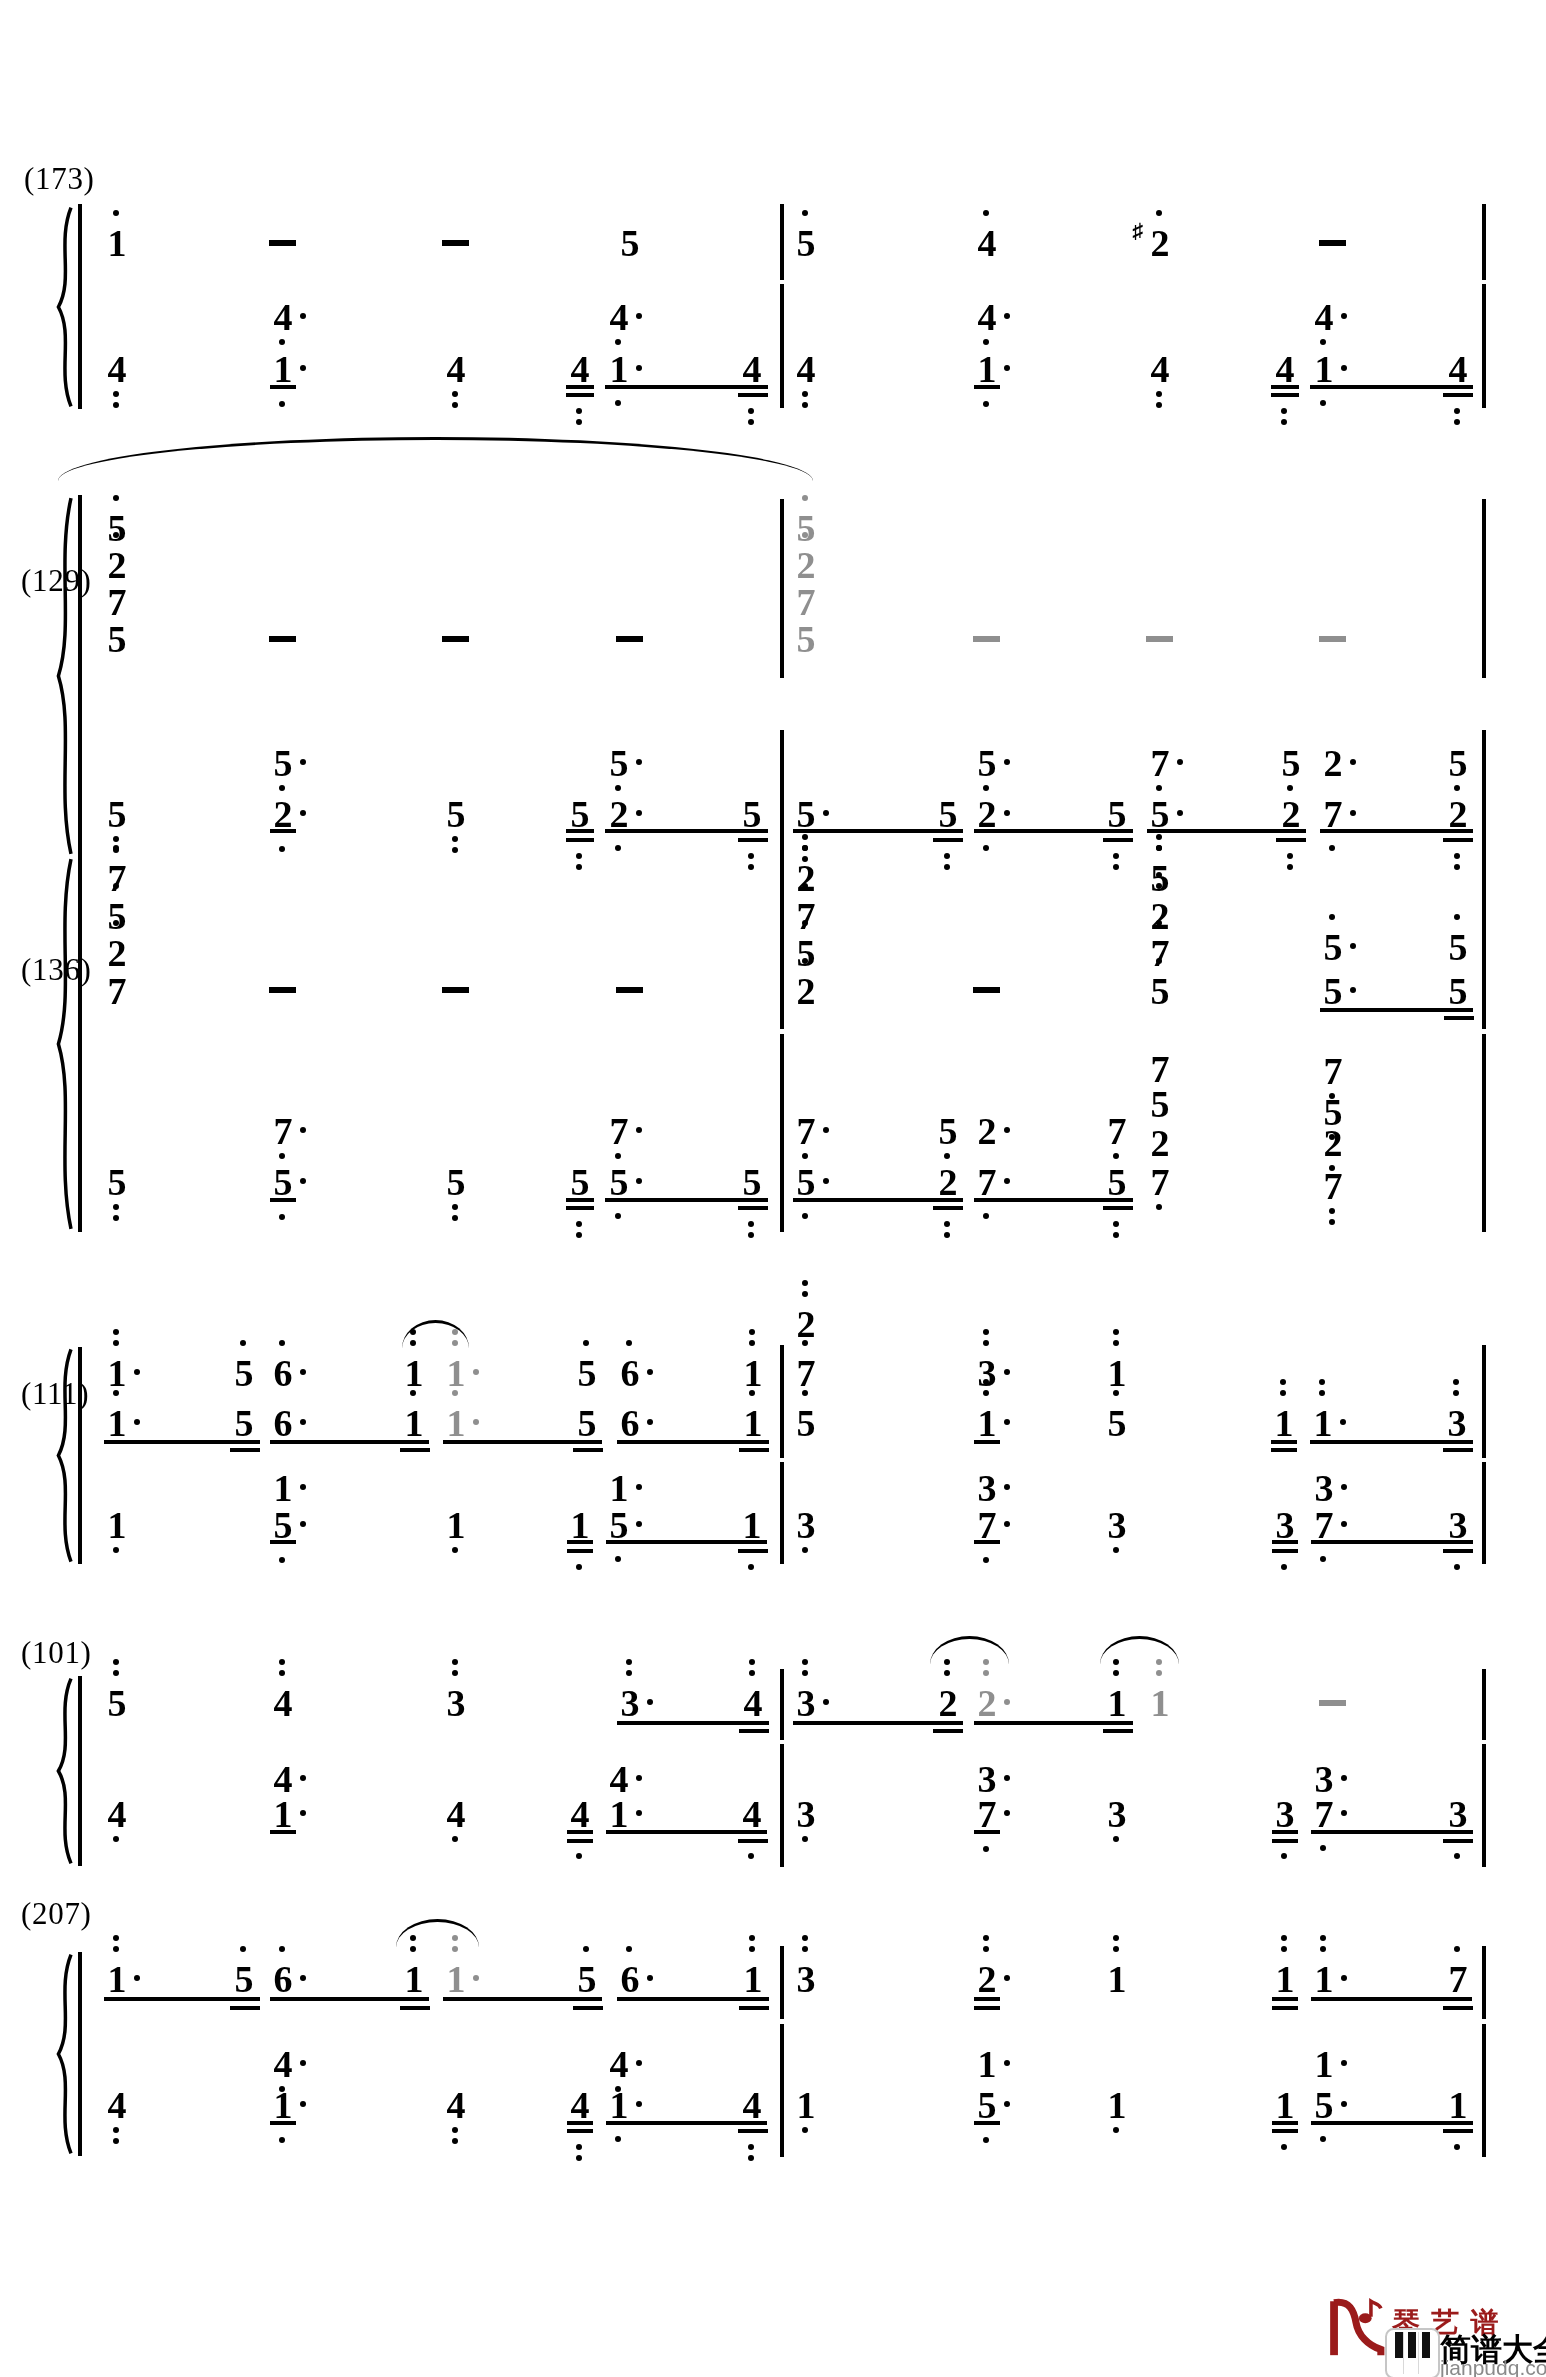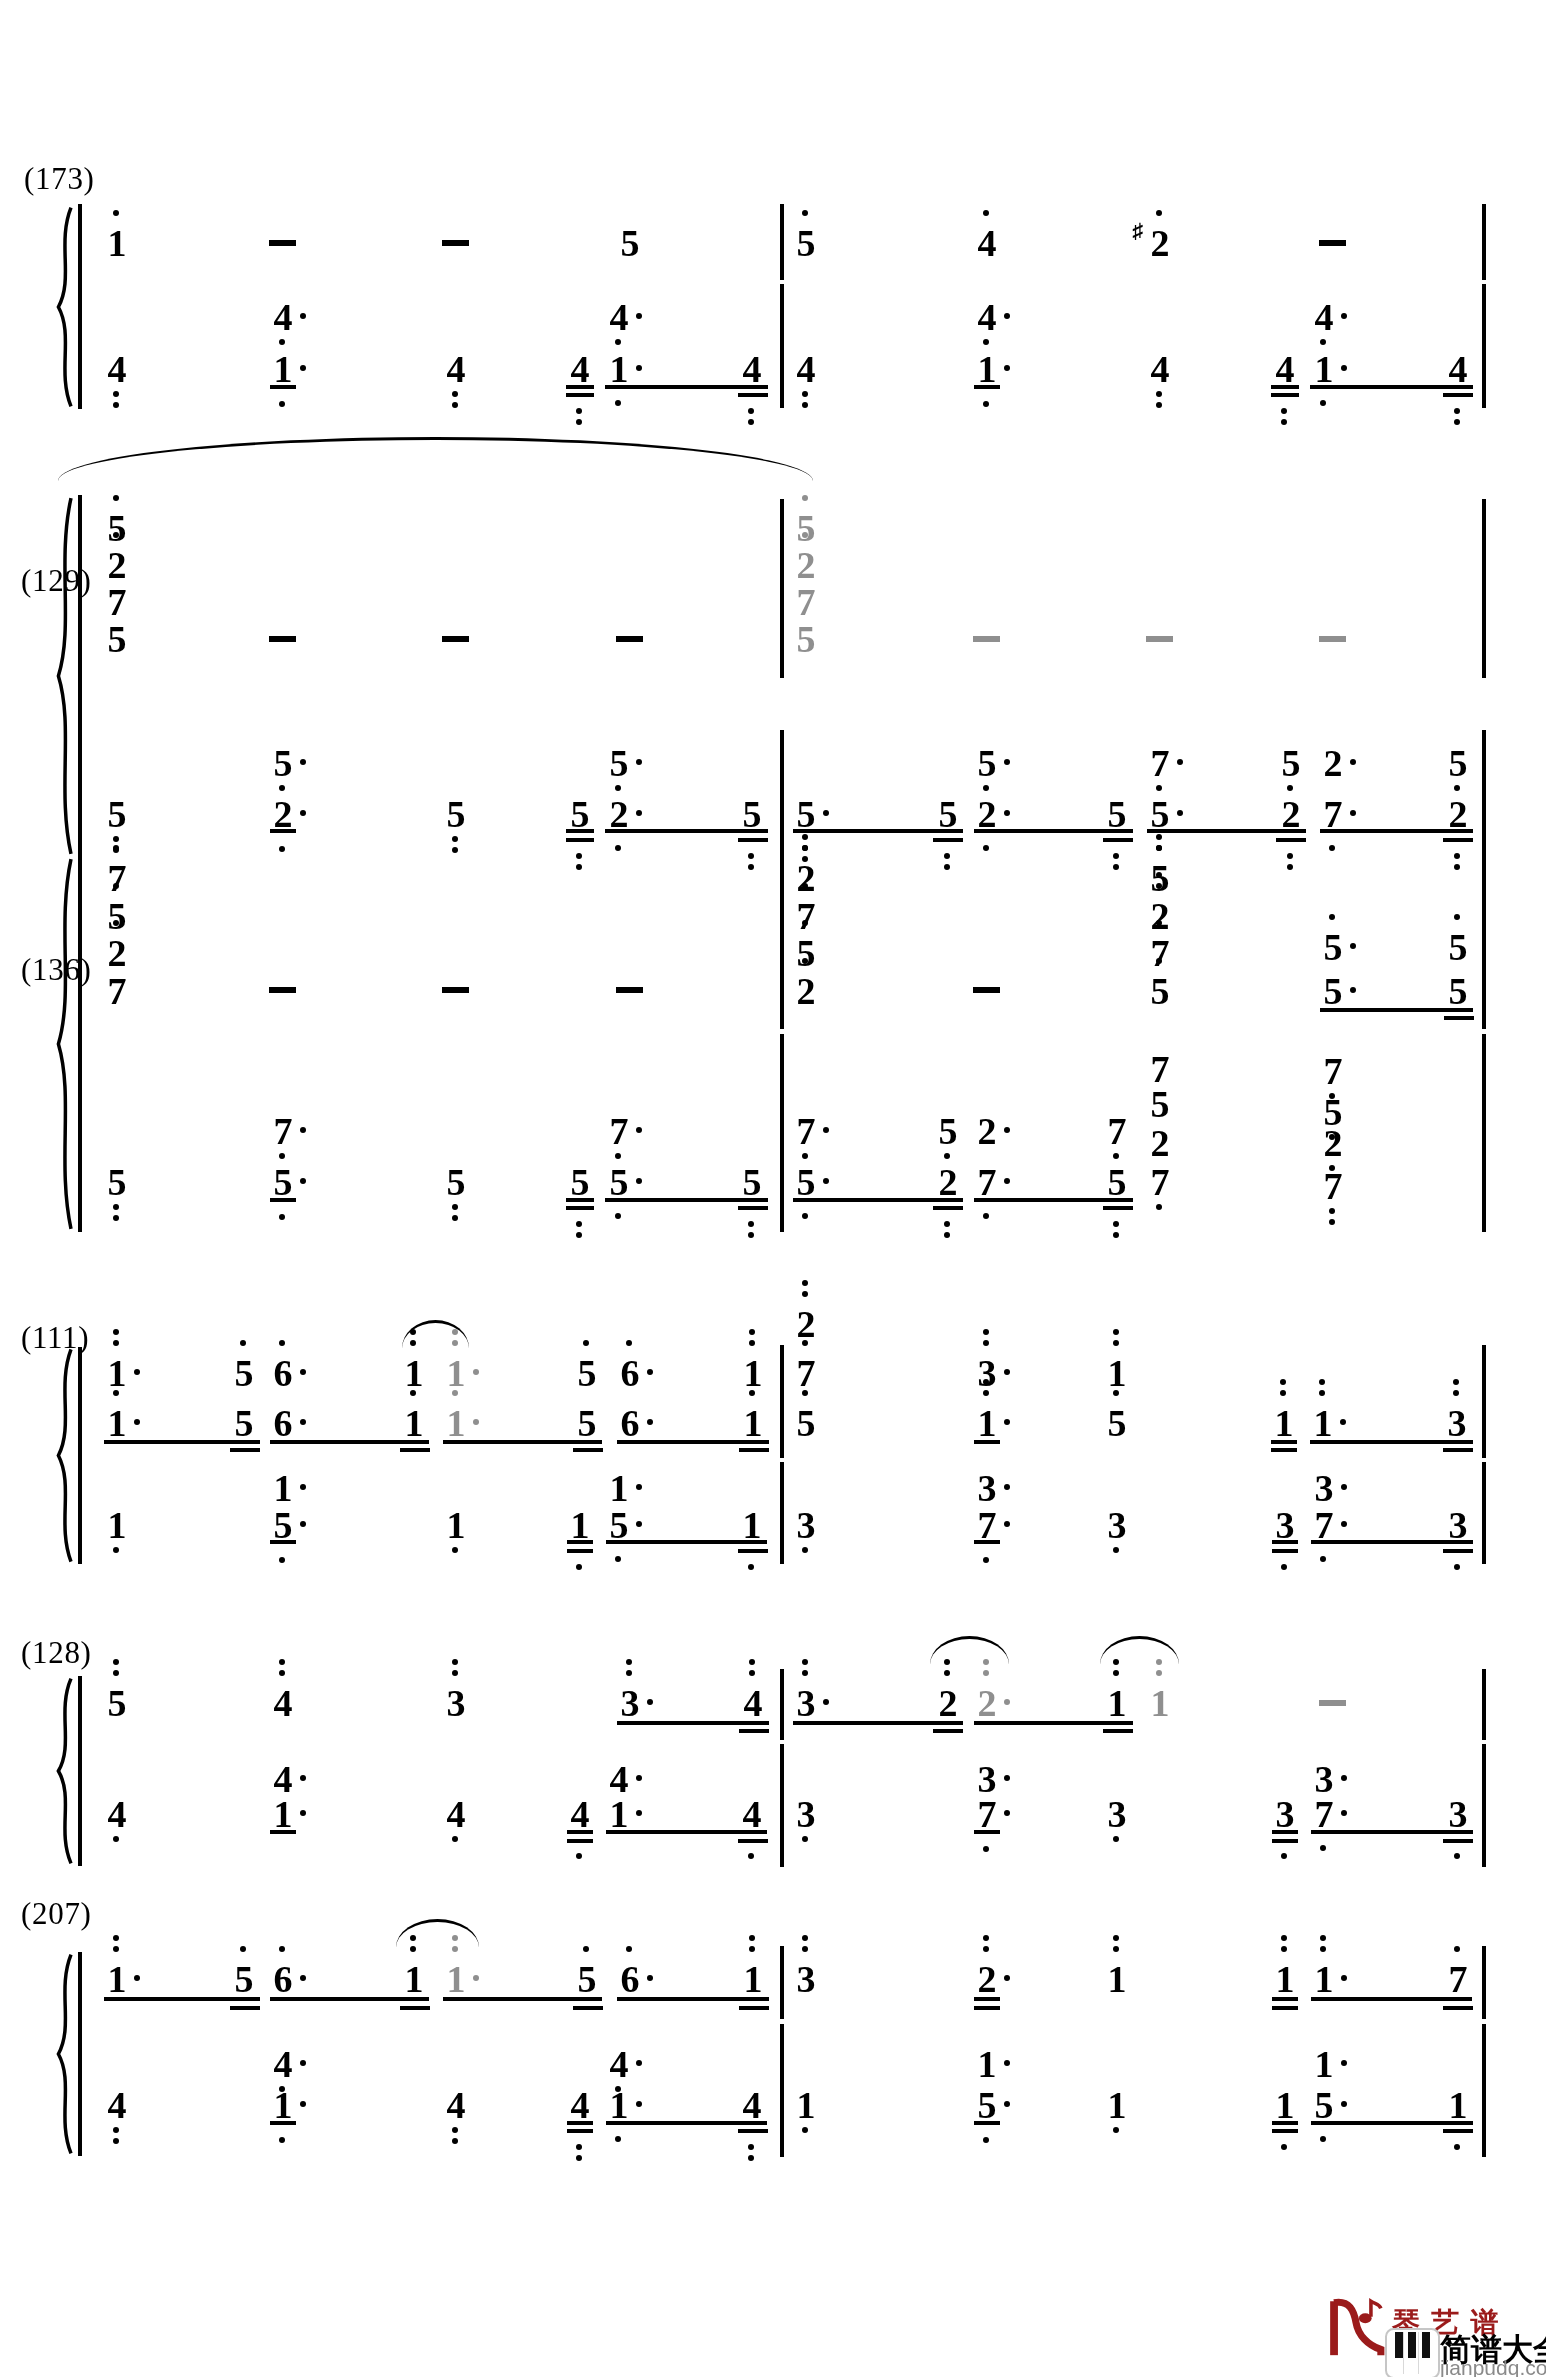--- a/index.html
+++ b/index.html
@@ -549,21 +549,21 @@
     </div>
     <div class="note" style="left: 1301px; top: 1112px;">
       <span class="digit">2</span>
       <div class="odot" style="left: 28px; top: 53px;"></div>
     </div>
     <div class="note" style="left: 1301px; top: 1155px;">
       <span class="digit">7</span>
       <div class="odot" style="left: 28px; top: 53px;"></div>
       <div class="odot" style="left: 28px; top: 64px;"></div>
     </div>
-    <div class="mlabel" style="left: 21px; top: 1320px;">(111)</div>
+    <div class="mlabel" style="left: 21px; top: 1376px;">(111)</div>
     <svg width="28" height="217" class="brace" style="left: 50px; top: 1347px;" viewBox="0 0 40 307">
       <path d="M30,2 C10,55.26 34,110.52 12,153.5 C34,196.48000000000002 10,251.73999999999998 30,305" stroke="#000" stroke-width="5" fill="none"></path>
     </svg>
     <div class="vline" style="left: 78px; top: 1347px; height: 217px;"></div>
     <div class="vline" style="left: 780px; top: 1345px; height: 113px;"></div>
     <div class="vline" style="left: 780px; top: 1462px; height: 102px;"></div>
     <div class="vline" style="left: 1482px; top: 1345px; height: 113px;"></div>
     <div class="vline" style="left: 1482px; top: 1462px; height: 102px;"></div>
     <div class="hline" style="left: 104px; top: 1440px; width: 156px;"></div>
     <div class="hline" style="left: 230px; top: 1448px; width: 30px;"></div>
@@ -772,21 +772,21 @@
     </div>
     <div class="note" style="left: 1292px; top: 1494px;">
       <span class="digit">7</span>
       <div class="augdot" style="left: 49px; top: 27px;"></div>
       <div class="odot" style="left: 28px; top: 62px;"></div>
     </div>
     <div class="note" style="left: 1426px; top: 1494px;">
       <span class="digit">3</span>
       <div class="odot" style="left: 28px; top: 70px;"></div>
     </div>
-    <div class="mlabel" style="left: 21px; top: 1635px;">(128)</div>
+    <div class="mlabel" style="left: 21px; top: 1635px;">(101)</div>
     <svg width="28" height="190" class="brace" style="left: 50px; top: 1676px;" viewBox="0 0 40 268">
       <path d="M30,2 C10,48.239999999999995 34,96.47999999999999 12,134 C34,171.52 10,219.76 30,266" stroke="#000" stroke-width="5" fill="none"></path>
     </svg>
     <div class="vline" style="left: 78px; top: 1676px; height: 190px;"></div>
     <div class="vline" style="left: 780px; top: 1669px; height: 71px;"></div>
     <div class="vline" style="left: 780px; top: 1744px; height: 123px;"></div>
     <div class="vline" style="left: 1482px; top: 1669px; height: 71px;"></div>
     <div class="vline" style="left: 1482px; top: 1744px; height: 123px;"></div>
     <div class="hline" style="left: 617px; top: 1721px; width: 152px;"></div>
     <div class="hline" style="left: 739px; top: 1729px; width: 30px;"></div>

